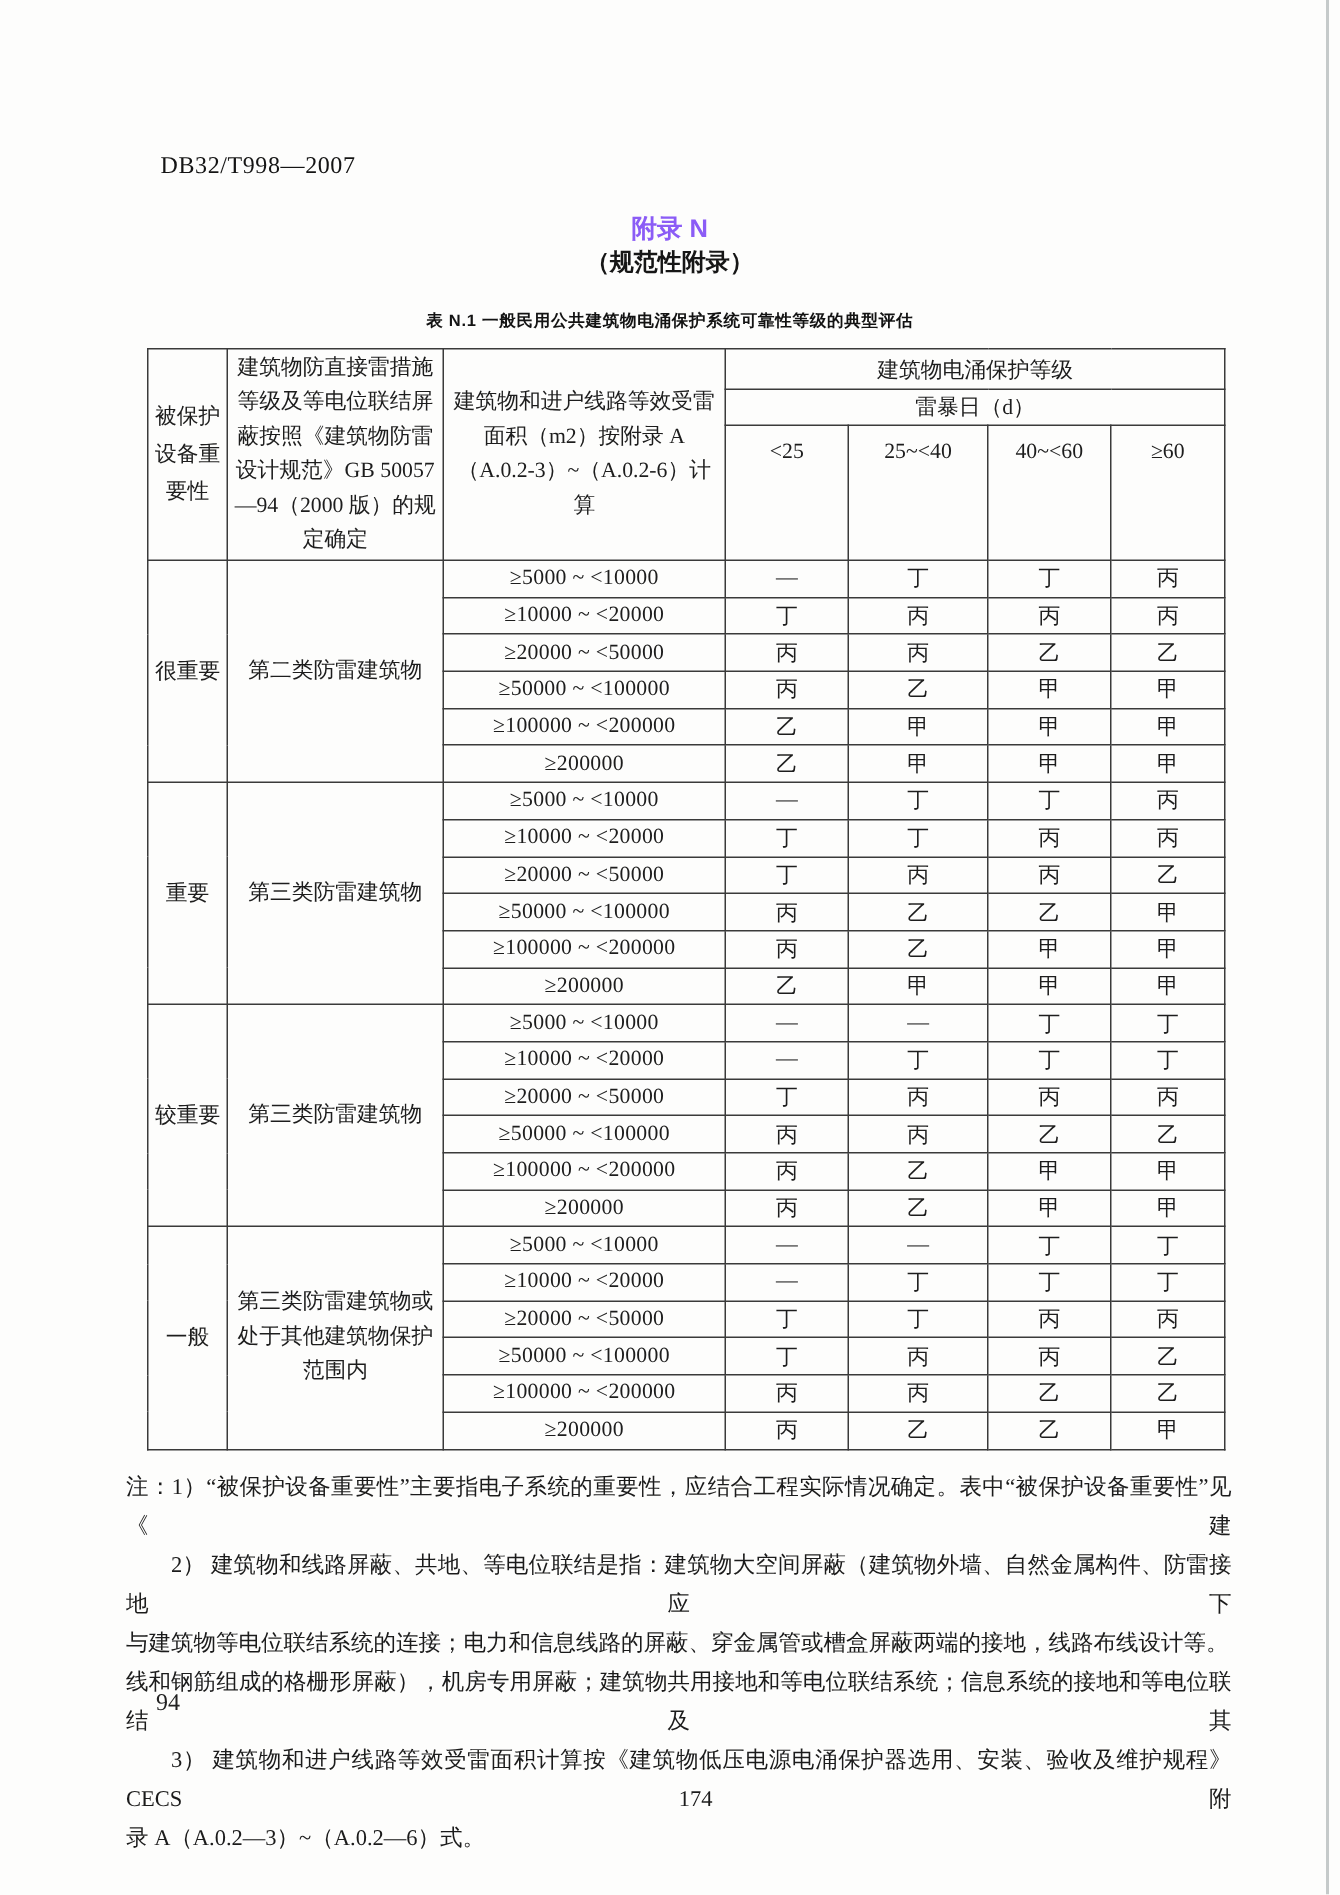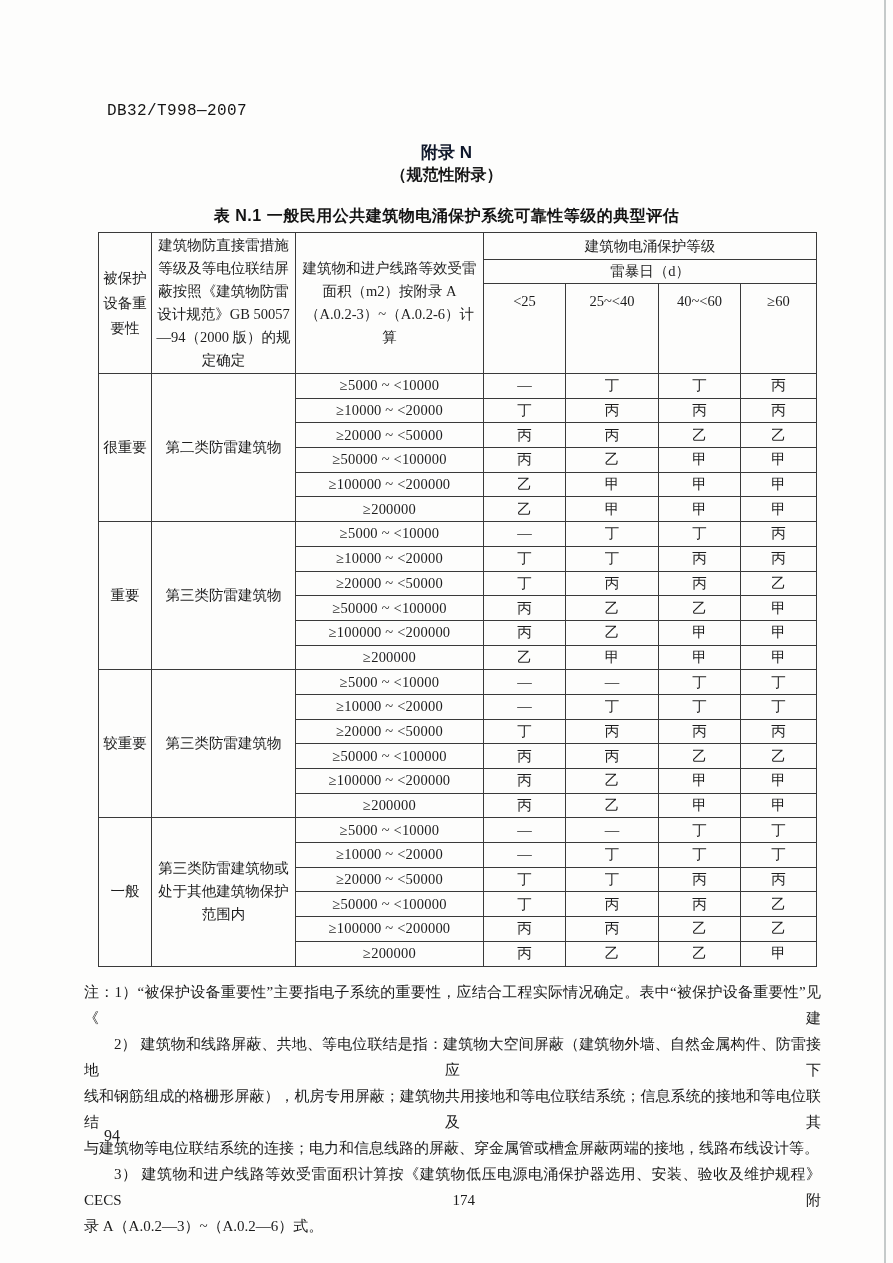--- a/index.html
+++ b/index.html
@@ -4,37 +4,37 @@
 <style>
   html,body{margin:0;padding:0;}
   body{
     width:893px;height:1263px;position:relative;overflow:hidden;
     background:#fdfdfc;color:#1b1b1b;
     font-family:"Liberation Serif","DejaVu Serif",serif;
   }
   .abs{position:absolute;}
   .doc-number{
     left:107px;top:102px;
-    font-family:Liberation Mono, monospace;
+    font-family:Liberation Serif, serif;
     font-size:16px;font-weight:500;letter-spacing:.4px;color:#141414;
   }
   .appendix-title{
     left:0;top:141px;width:893px;text-align:center;
     font-family:"Liberation Sans","DejaVu Sans",sans-serif;
-    font-size:17px;font-weight:600;color:#0f172a;
+    font-size:17px;font-weight:600;color:#8b5cf6;
   }
   .appendix-subtitle{
     left:0;top:165px;width:893px;text-align:center;
     font-family:"Liberation Sans","DejaVu Sans",sans-serif;
     font-size:16px;font-weight:600;color:#161616;
   }
   .table-title{
     left:0;top:206px;width:893px;text-align:center;
     font-family:"Liberation Sans","DejaVu Sans",sans-serif;
-    font-size:16px;font-weight:700;color:#131313;letter-spacing:.5px;
+    font-size:11px;font-weight:700;color:#131313;letter-spacing:.5px;
   }
   table.assessment{
     position:absolute;left:98px;top:232px;width:718px;
     border-collapse:collapse;table-layout:fixed;
     font-family:"Liberation Serif","DejaVu Serif",serif;
   }
   table.assessment td{
     border:1px solid #3a3a3a;
     font-size:14.5px;color:#1d1d1d;
     text-align:center;vertical-align:middle;
@@ -271,21 +271,21 @@
           <td class="grade">乙</td>
           <td class="grade">乙</td>
           <td class="grade">甲</td>
         </tr>
       </tbody>
   </table>
 
   <div class="abs notes">
       <span class="note-line stretch">注：1）“被保护设备重要性”主要指电子系统的重要性，应结合工程实际情况确定。表中“被保护设备重要性”见《建</span>
       <span class="note-line indent stretch">2） 建筑物和线路屏蔽、共地、等电位联结是指：建筑物大空间屏蔽（建筑物外墙、自然金属构件、防雷接地应下</span>
+      <span class="note-line">与建筑物等电位联结系统的连接；电力和信息线路的屏蔽、穿金属管或槽盒屏蔽两端的接地，线路布线设计等。</span>
       <span class="note-line stretch">线和钢筋组成的格栅形屏蔽），机房专用屏蔽；建筑物共用接地和等电位联结系统；信息系统的接地和等电位联结及其</span>
-      <span class="note-line">与建筑物等电位联结系统的连接；电力和信息线路的屏蔽、穿金属管或槽盒屏蔽两端的接地，线路布线设计等。</span>
       <span class="note-line indent stretch">3） 建筑物和进户线路等效受雷面积计算按《建筑物低压电源电涌保护器选用、安装、验收及维护规程》CECS 174 附</span>
       <span class="note-line">录 A（A.0.2—3）~（A.0.2—6）式。</span>
     </div>
 
   <div class="abs page-number">94</div>
   <div class="abs scan-edge"></div>
 </div>
 
 </body></html>

